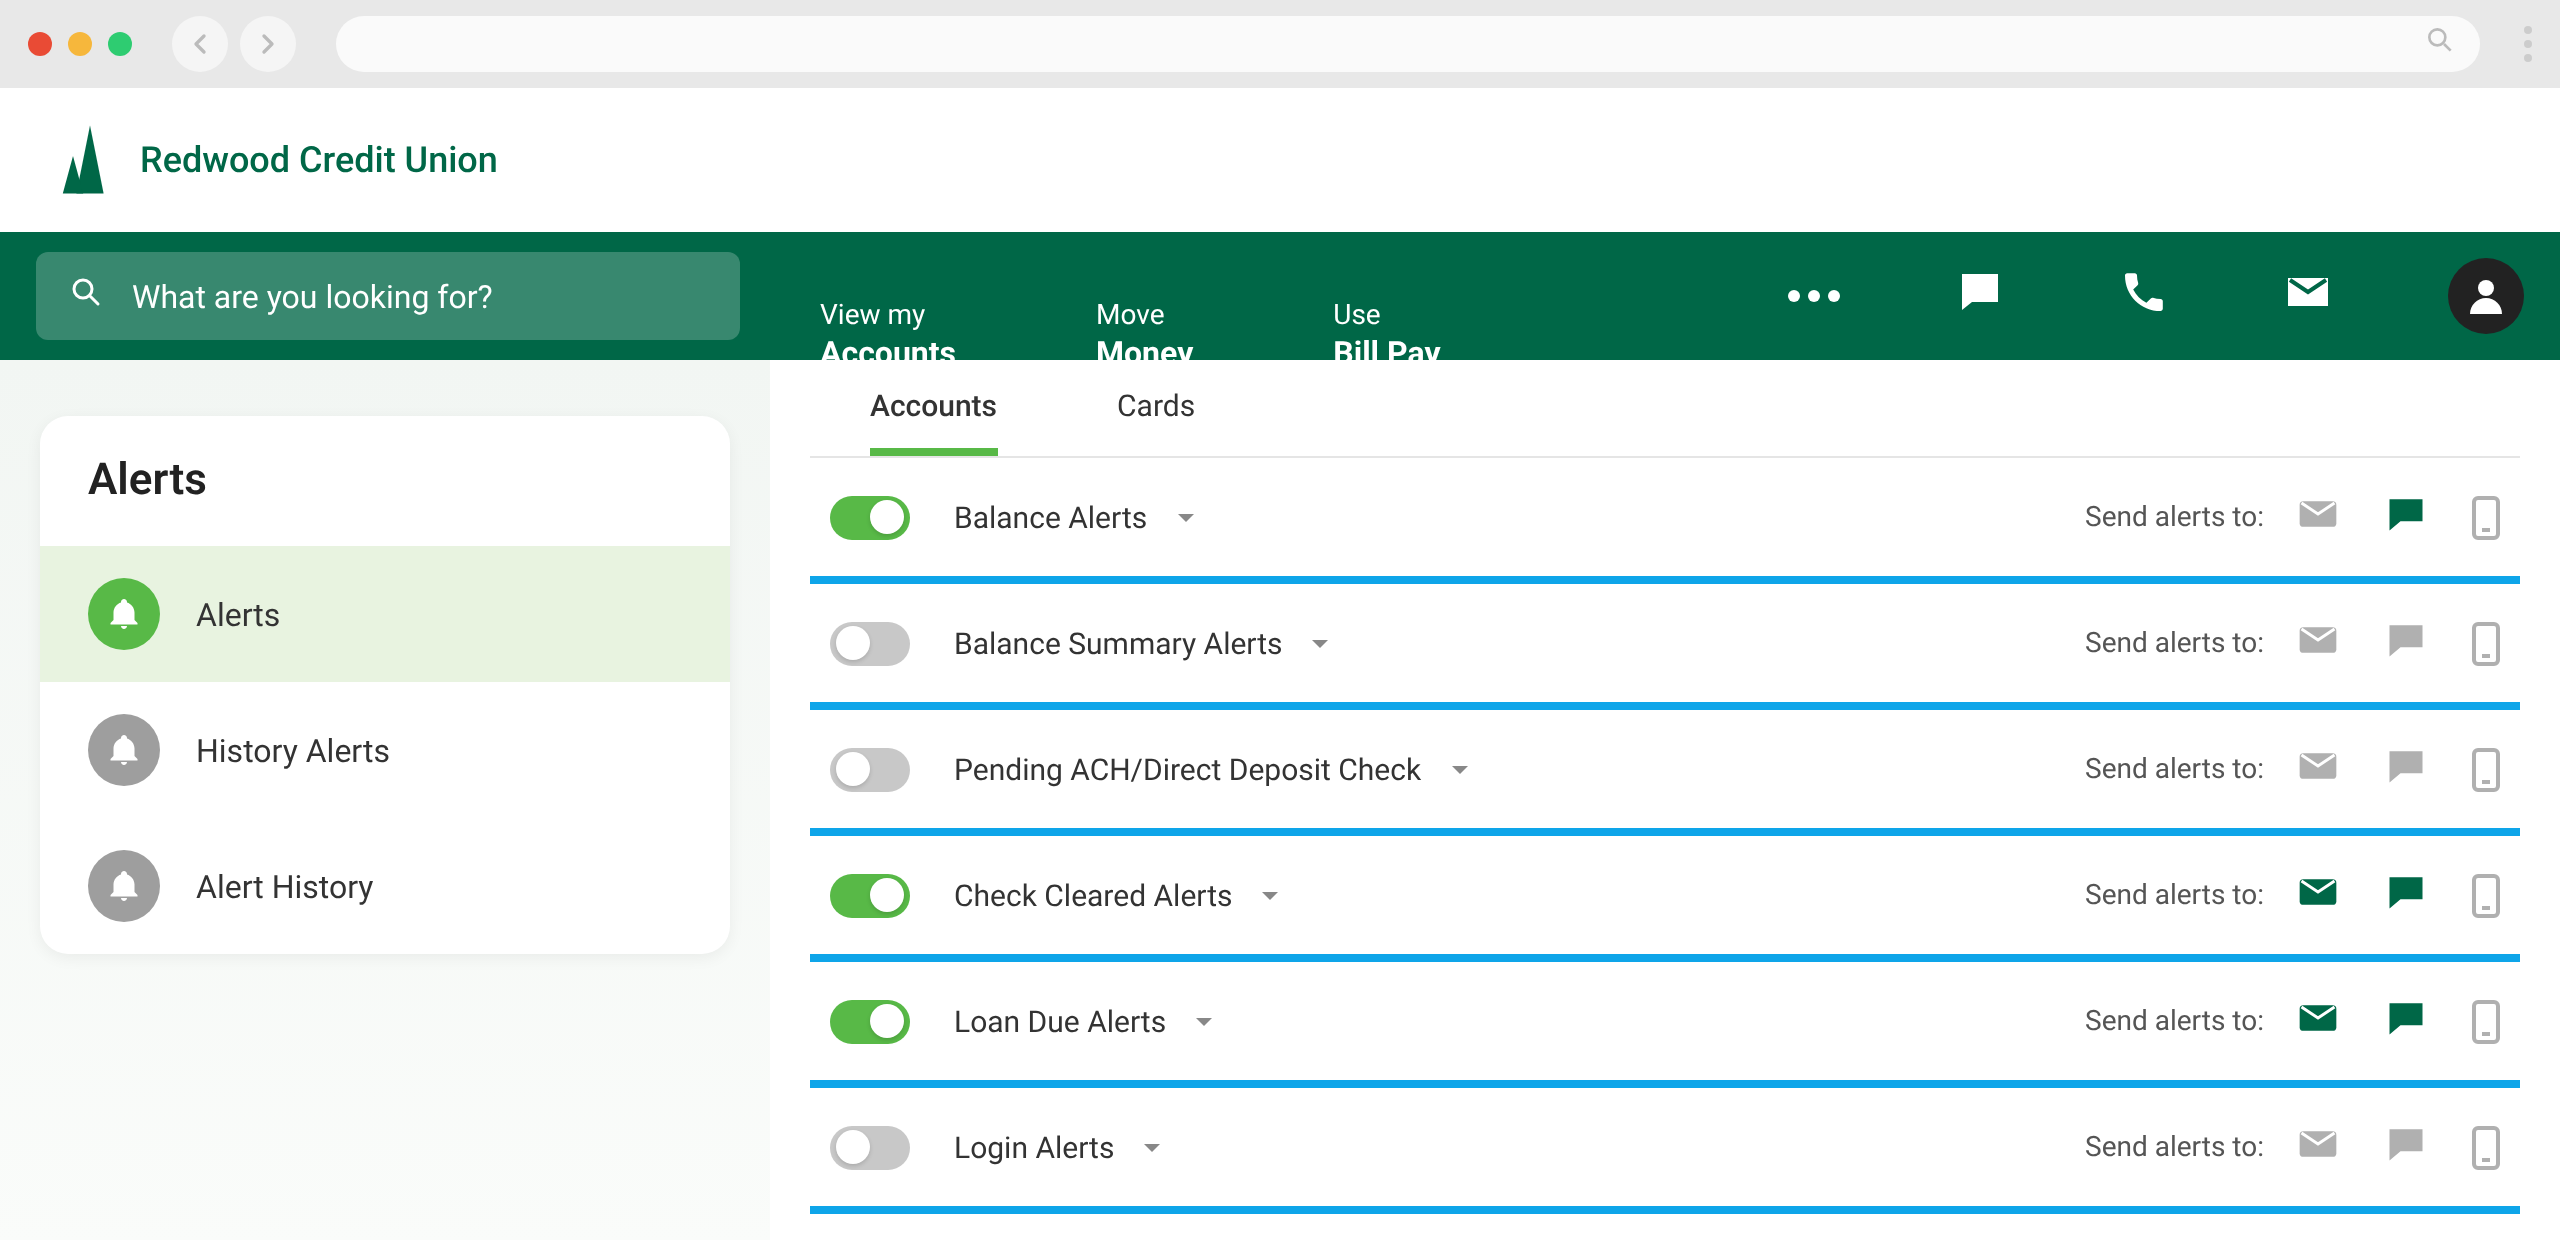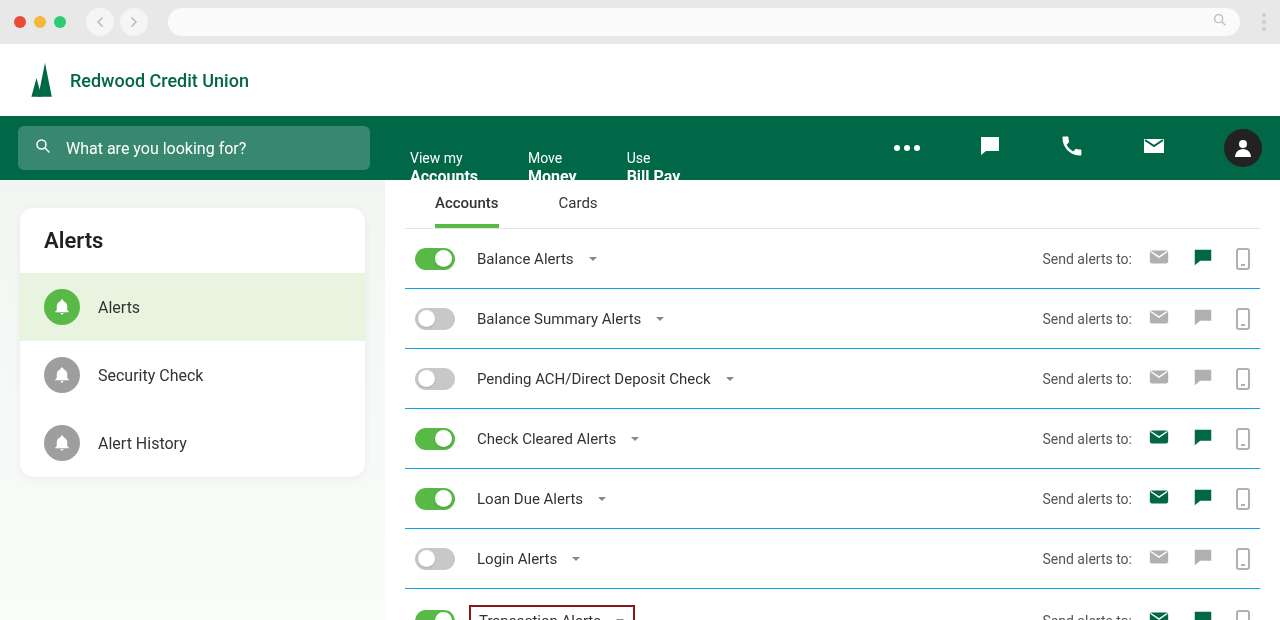--- a/index.html
+++ b/index.html
@@ -24,21 +24,21 @@
 .logo { display: flex; align-items: center; gap: 8px; }
 .logo-mark svg { height: 40px; }
 .logo-text { color: #006747; font-size: 18px; font-weight: 500; }
 
 
 .green-nav { background: #006747; height: 64px; display: flex; align-items: center; padding: 0 18px; gap: 0; }
 .search-box { background: rgba(255,255,255,0.22); border-radius: 6px; height: 44px; display: flex; align-items: center; padding: 0 16px; gap: 14px; width: 352px; }
 .search-box svg { width: 18px; height: 18px; color: #fff; }
 .search-box input { background: transparent; border: none; outline: none; color: #fff; font-size: 16px; width: 100%; }
 .search-box input::placeholder { color: #fff; }
-.nav-links { display: flex; gap: 50px; margin-left: 40px; margin-top: 40px; }
+.nav-links { display: flex; gap: 70px; margin-left: 40px; margin-top: 40px; }
 .nav-link { color: #fff; font-size: 14px; line-height: 1.3; cursor: pointer; }
 .nav-link .line1 { font-weight: 400; }
 .nav-link .line2 { font-weight: 700; font-size: 16px; }
 .nav-icons { margin-left: auto; display: flex; gap: 58px; align-items: center; }
 .nav-ellipsis { display: flex; gap: 4px; cursor: pointer; }
 .nav-ellipsis span { width: 6px; height: 6px; border-radius: 50%; background: #fff; }
 .nav-icon { cursor: pointer; }
 .nav-icon svg { width: 24px; height: 24px; color: #fff; fill: #fff; }
 .avatar { width: 38px; height: 38px; border-radius: 50%; background: #222; display: flex; align-items: center; justify-content: center; cursor: pointer; }
 .avatar svg { width: 24px; height: 24px; fill: #fff; }
@@ -55,21 +55,21 @@
 .sidebar-item:not(.active) .icon-circle { background: #9e9e9e; }
 .sidebar-item .icon-circle svg { width: 18px; height: 18px; fill: #fff; }
 .sidebar-item .label { font-size: 16px; color: #333; }
 
 
 .content { flex: 1; background: #fff; padding: 0 20px; }
 .tabs { display: flex; gap: 60px; padding: 14px 30px 0; border-bottom: 1px solid #e5e5e5; }
 .tab { font-size: 15px; color: #333; padding-bottom: 12px; cursor: pointer; }
 .tab.active { border-bottom: 4px solid #58b947; font-weight: 500; }
 
-.alert-row { display: flex; align-items: center; padding: 16px 10px; border-bottom: 1px solid #0ea5e9; }
+.alert-row { display: flex; align-items: center; padding: 16px 10px; border-bottom: 4px solid #0ea5e9; }
 .toggle { width: 40px; height: 22px; border-radius: 11px; position: relative; cursor: pointer; flex-shrink: 0; }
 .toggle .knob { position: absolute; width: 17px; height: 17px; border-radius: 50%; background: #fff; top: 2.5px; transition: all .2s; box-shadow: 0 1px 2px rgba(0,0,0,0.15); }
 .toggle.on { background: #58b947; }
 .toggle.on .knob { left: 20px; }
 .toggle.off { background: #c8c8c8; }
 .toggle.off .knob { left: 3px; }
 
 .alert-label-wrap { display: inline-flex; align-items: center; gap: 14px; margin-left: 14px; padding: 4px 8px; }
 .alert-label-wrap.highlight { border: 2px solid #8b1818; }
 .alert-label { font-size: 15px; color: #333; }
@@ -201,21 +201,21 @@
               </svg>
             </div>
             <div class="label">Alerts</div>
           </div>
           <div class="sidebar-item">
             <div class="icon-circle">
               <svg viewBox="0 0 24 24">
                 <path d="M12 2C10.9 2 10 2.9 10 4v.3C7.2 5.2 5 7.8 5 11v5l-2 2v1h18v-1l-2-2v-5c0-3.2-2.2-5.8-5-6.7V4c0-1.1-.9-2-2-2zm-2 18c0 1.1.9 2 2 2s2-.9 2-2h-4z"></path>
               </svg>
             </div>
-            <div class="label">Security Check</div>
+            <div class="label">History Alerts</div>
           </div>
           <div class="sidebar-item">
             <div class="icon-circle">
               <svg viewBox="0 0 24 24">
                 <path d="M12 2C10.9 2 10 2.9 10 4v.3C7.2 5.2 5 7.8 5 11v5l-2 2v1h18v-1l-2-2v-5c0-3.2-2.2-5.8-5-6.7V4c0-1.1-.9-2-2-2zm-2 18c0 1.1.9 2 2 2s2-.9 2-2h-4z"></path>
               </svg>
             </div>
             <div class="label">Alert History</div>
           </div>
         </div>

